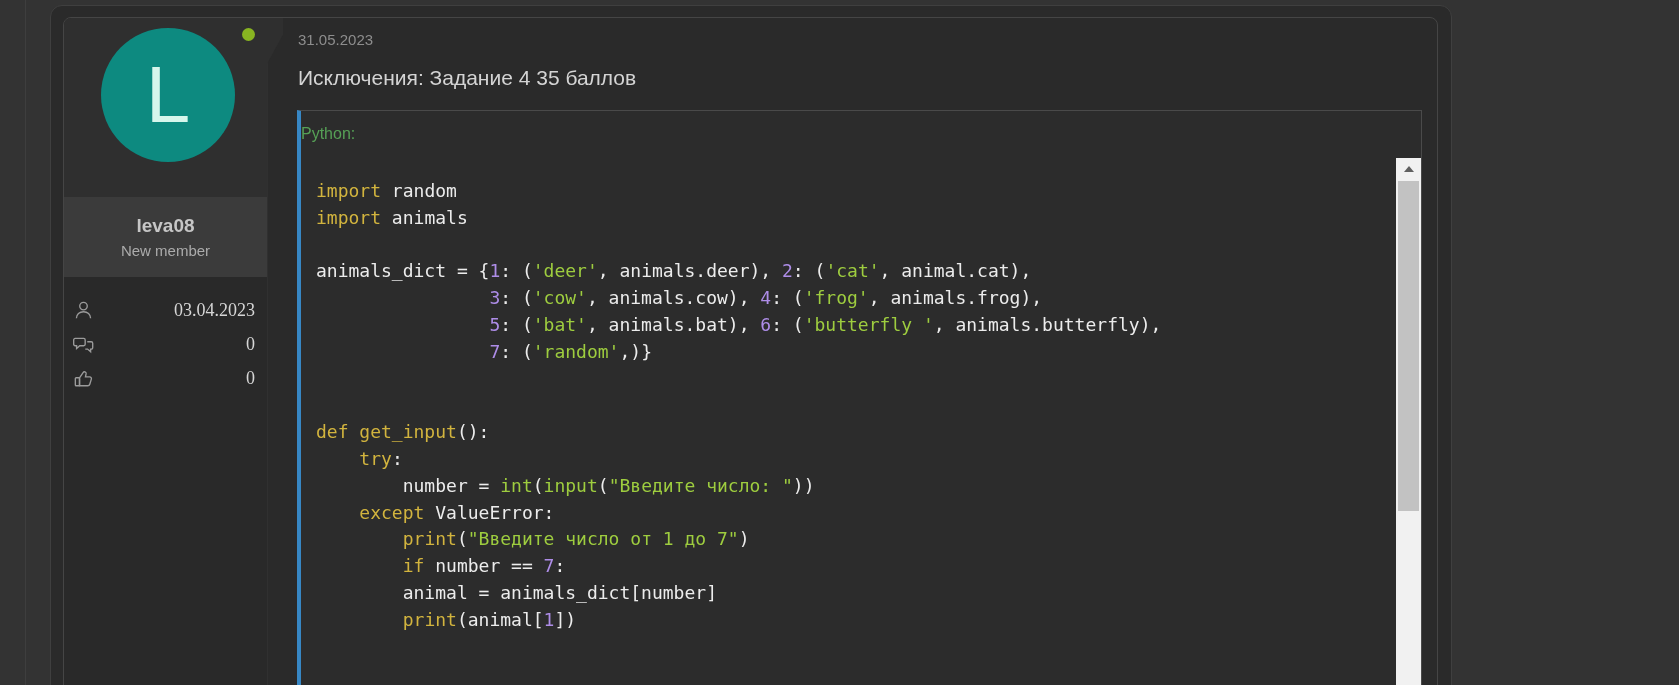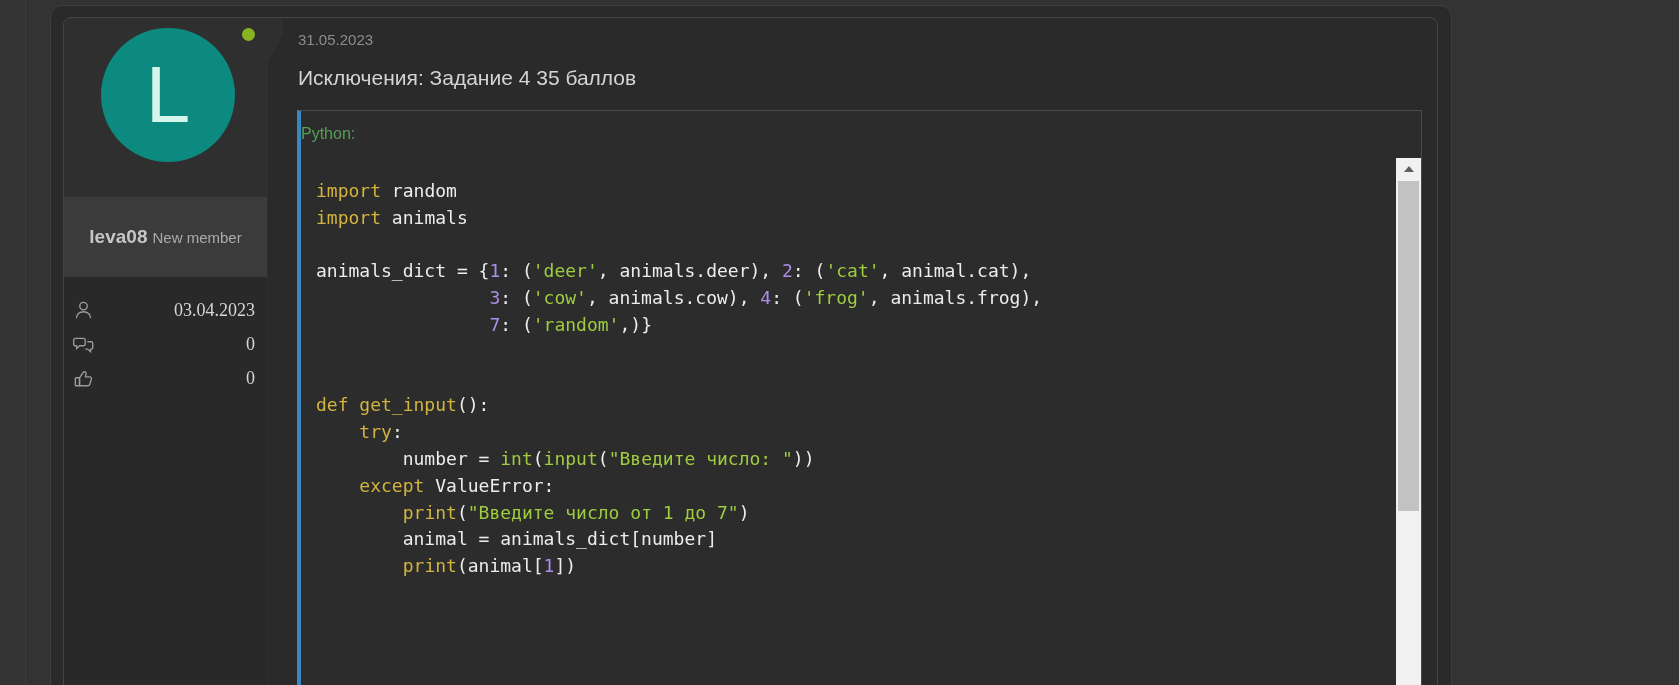--- a/index.html
+++ b/index.html
@@ -24,21 +24,21 @@
   .avatar-section{position:absolute;left:0;top:0;width:100%;height:179px;background:#2f2f2f;
         border-radius:7px 0 0 0;}
   .avatar-section .tail{position:absolute;right:-16px;top:0;width:16px;height:46px;
         background:#2f2f2f;clip-path:polygon(0 0,100% 0,100% 36%,0 100%);}
   .avatar{position:absolute;left:37px;top:10px;width:134px;height:134px;border-radius:50%;
         background:var(--avatar_teal);display:flex;align-items:center;justify-content:center;
         color:var(--avatar_letter);font-size:80px;font-weight:400;line-height:1;cursor:pointer;}
   .online-dot{position:absolute;left:178px;top:10px;width:13px;height:13px;border-radius:50%;
         background:var(--online_green);}
   .username-band{position:absolute;left:0;top:179px;width:100%;height:80px;background:#3b3b3b;
-        display:flex;align-items:center;justify-content:center;gap:5px;text-align:center;}
+        display:flex;flex-direction:column;align-items:center;justify-content:center;gap:5px;text-align:center;}
   .username{font-size:19px;font-weight:700;color:#c6c6c6;cursor:pointer;}
   .user-role{font-size:15px;color:#ababab;}
   .stats-section{position:absolute;left:0;top:259px;width:100%;height:431px;background:#292929;
         padding:16px 12px 0 8px;}
   .stat-row{height:34px;display:flex;align-items:center;justify-content:space-between;}
   .stat-row svg{width:23px;height:23px;stroke:#9b9b9b;fill:none;stroke-width:1.3;}
   .stat-value{font-family:"Liberation Serif",serif;font-size:18px;color:#d6d6d6;}
 
   
   .content-area{position:absolute;left:233px;top:0;width:1142px;height:100%;}
@@ -122,28 +122,30 @@
       <div class="post-title">Исключения: Задание 4 35 баллов</div>
 
       <div class="code-block">
         <div class="code-header">Python:</div>
         <div class="code-scroll">
             <div class="code-line"><span class="t-k">import</span><span class="t-t"> random</span></div>
             <div class="code-line"><span class="t-k">import</span><span class="t-t"> animals</span></div>
             <div class="code-line">&nbsp;</div>
             <div class="code-line"><span class="t-t">animals_dict = {</span><span class="t-n">1</span><span class="t-t">: (</span><span class="t-s">'deer'</span><span class="t-t">, animals.deer), </span><span class="t-n">2</span><span class="t-t">: (</span><span class="t-s">'cat'</span><span class="t-t">, animal.cat),</span></div>
             <div class="code-line"><span class="t-t">                </span><span class="t-n">3</span><span class="t-t">: (</span><span class="t-s">'cow'</span><span class="t-t">, animals.cow), </span><span class="t-n">4</span><span class="t-t">: (</span><span class="t-s">'frog'</span><span class="t-t">, animals.frog),</span></div>
+            <div class="code-line"><span class="t-t">                </span><span class="t-n">5</span><span class="t-t">: (</span><span class="t-s">'bat'</span><span class="t-t">, animals.bat), </span><span class="t-n">6</span><span class="t-t">: (</span><span class="t-s">'butterfly '</span><span class="t-t">, animals.butterfly),</span></div>
             <div class="code-line"><span class="t-t">                </span><span class="t-n">7</span><span class="t-t">: (</span><span class="t-s">'random'</span><span class="t-t">,)}</span></div>
             <div class="code-line">&nbsp;</div>
             <div class="code-line">&nbsp;</div>
             <div class="code-line"><span class="t-k">def get_input</span><span class="t-t">():</span></div>
             <div class="code-line"><span class="t-t">    </span><span class="t-k">try</span><span class="t-t">:</span></div>
             <div class="code-line"><span class="t-t">        number = </span><span class="t-b">int</span><span class="t-t">(</span><span class="t-b">input</span><span class="t-t">(</span><span class="t-s">"Введите число: "</span><span class="t-t">))</span></div>
             <div class="code-line"><span class="t-t">    </span><span class="t-k">except</span><span class="t-t"> ValueError:</span></div>
             <div class="code-line"><span class="t-t">        </span><span class="t-k">print</span><span class="t-t">(</span><span class="t-s">"Введите число от 1 до 7"</span><span class="t-t">)</span></div>
+            <div class="code-line"><span class="t-t">        </span><span class="t-k">if</span><span class="t-t"> number == </span><span class="t-n">7</span><span class="t-t">:</span></div>
             <div class="code-line"><span class="t-t">        animal = animals_dict[number]</span></div>
             <div class="code-line"><span class="t-t">        </span><span class="t-k">print</span><span class="t-t">(animal[</span><span class="t-n">1</span><span class="t-t">])</span></div>
           </div>
         <div class="v-scrollbar">
           <div class="sb-btn">
             <div class="tri"></div>
           </div>
           <div class="sb-thumb"></div>
         </div>
       </div>

